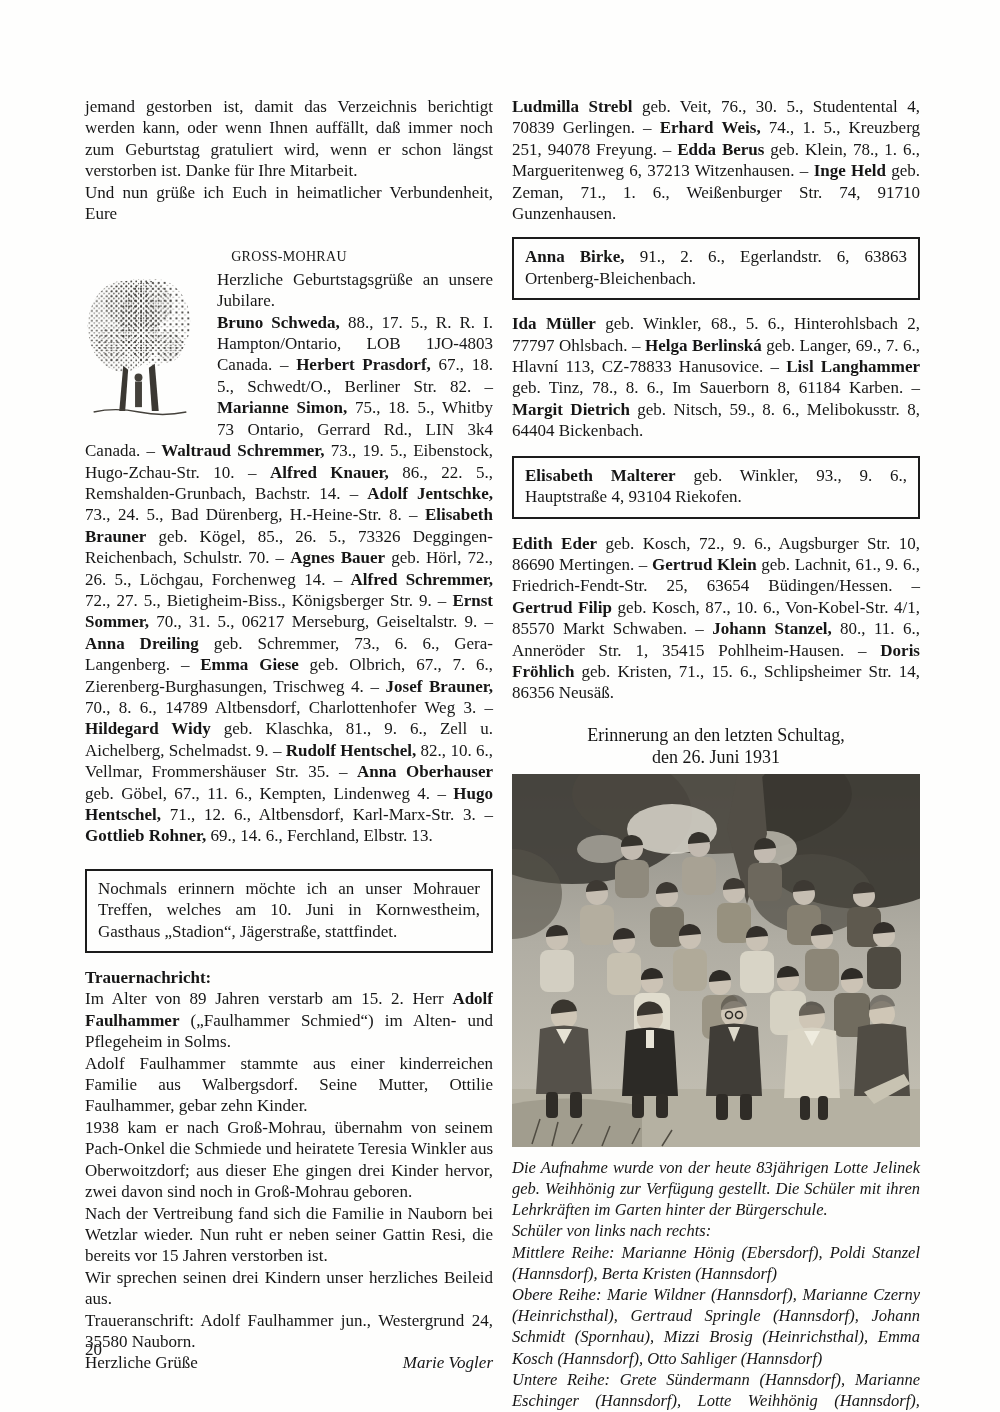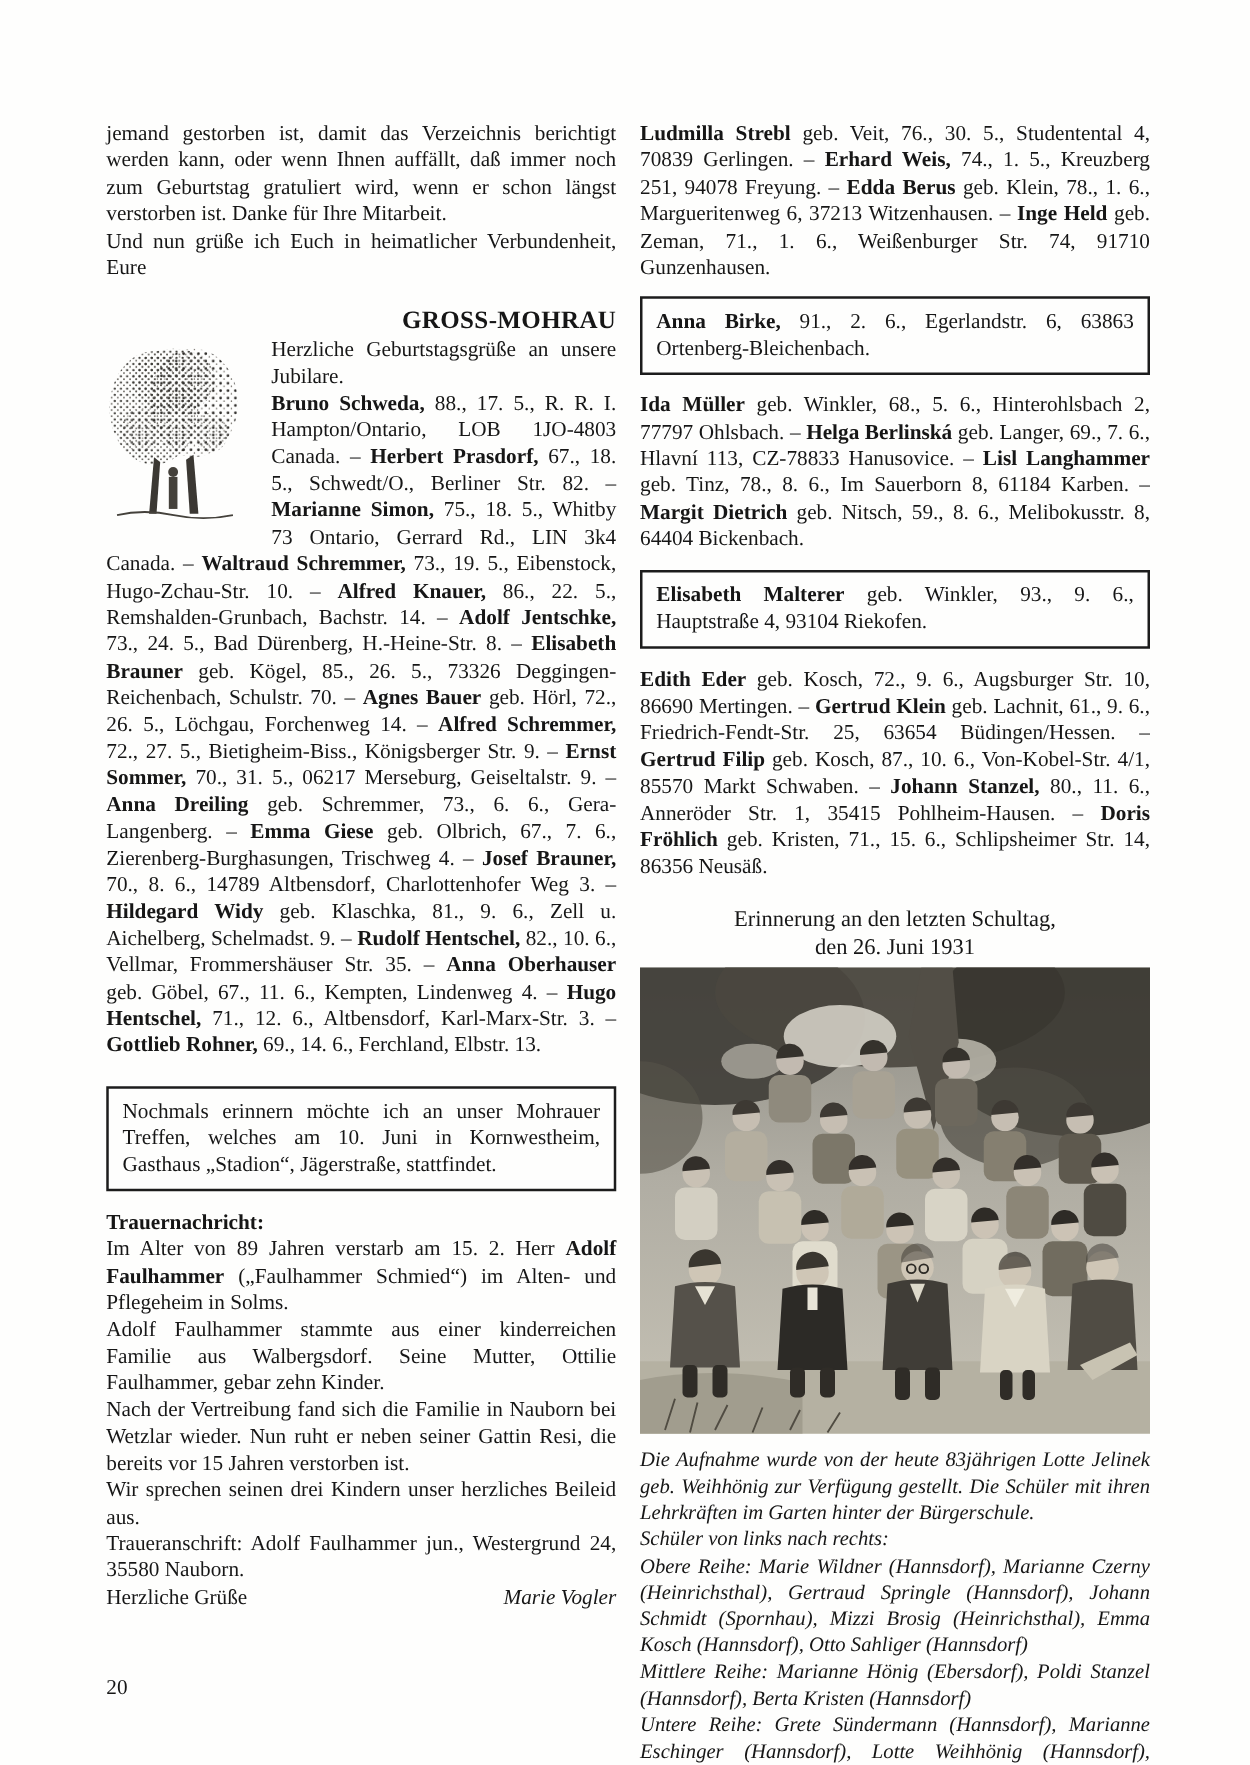--- a/index.html
+++ b/index.html
@@ -9,22 +9,22 @@
     color:#161616;overflow:hidden;
   }
   .col{position:absolute;top:96px;width:408px;font-size:17px;line-height:21.4px;}
   .col-left{left:85px;}
   .col-right{left:512px;}
   p{margin:0;text-align:justify;}
   .b{font-weight:bold;}
   .i{font-style:italic;}
   .right-align{text-align:right;}
   h3.section-head{
-    margin:22px 0 1px 0;text-align:right;font-size:20px;
-    font-weight:bold;letter-spacing:.3px;
+    margin:22px 0 1px 0;text-align:center;font-size:14px;
+    font-weight:normal;letter-spacing:.3px;
   }
   .tree-float{float:left;width:108px;height:143px;margin:6px 24px 2px 0;}
   .note-box{
     border:2px solid #1c1c1c;margin-top:22px;padding:7px 11px 9px 11px;
   }
   .trauer-head{font-weight:bold;margin-top:14px;}
   .closing-row{display:flex;justify-content:space-between;margin-top:0;}
   .schultag-head{margin:20px 0 6px 0;text-align:center;font-size:18px;font-weight:normal;line-height:22px;}
   .photo{display:block;width:408px;height:373px;margin-top:4px;}
   .caption{margin-top:10px;font-style:italic;font-size:16.5px;line-height:21.2px;}
@@ -72,20 +72,21 @@
     </div>
 
     <div class="note-box">
       <p>Nochmals erinnern möchte ich an unser Mohrauer Treffen, welches am 10. Juni in Kornwestheim, Gasthaus „Stadion“, Jägerstraße, stattfindet.</p>
     </div>
 
     <div>
       <p class="trauer-head">Trauernachricht:</p>
       <p><span>Im Alter von 89 Jahren verstarb am 15. 2. Herr </span><span class="b">Adolf Faulhammer</span><span> („Faulhammer Schmied“) im Alten- und Pflegeheim in Solms.</span></p>
       <p>Adolf Faulhammer stammte aus einer kinderreichen Familie aus Walbergsdorf. Seine Mutter, Ottilie Faulhammer, gebar zehn Kinder.</p>
+      <p>1938 kam er nach Groß-Mohrau, übernahm von seinem Pach-Onkel die Schmiede und heiratete Teresia Winkler aus Oberwoitzdorf; aus dieser Ehe gingen drei Kinder hervor, zwei davon sind noch in Groß-Mohrau geboren.</p>
       <p>Nach der Vertreibung fand sich die Familie in Nauborn bei Wetzlar wieder. Nun ruht er neben seiner Gattin Resi, die bereits vor 15 Jahren verstorben ist.</p>
       <p>Wir sprechen seinen drei Kindern unser herzliches Beileid aus.</p>
       <p>Traueranschrift: Adolf Faulhammer jun., Westergrund 24, 35580 Nauborn.</p>
       <div class="closing-row">
         <span>Herzliche Grüße</span>
         <span class="i">Marie Vogler</span>
       </div>
     </div>
 
   </div>
@@ -256,22 +257,22 @@
           <rect x="288" y="322" width="10" height="24" rx="4"></rect>
             <rect x="306" y="322" width="10" height="24" rx="4"></rect>
         </g>
         <path d="M352,318 L392,300 L398,310 L362,330 Z" fill="#c8c3b2"></path>
       </g>
     </svg>
 
     <div class="caption">
       <p>Die Aufnahme wurde von der heute 83jährigen Lotte Jelinek geb. Weihhönig zur Verfügung gestellt. Die Schüler mit ihren Lehrkräften im Garten hinter der Bürgerschule.</p>
       <p>Schüler von links nach rechts:</p>
+      <p>Mittlere Reihe: Marianne Hönig (Ebersdorf), Poldi Stanzel (Hannsdorf), Berta Kristen (Hannsdorf)</p>
       <p>Obere Reihe: Marie Wildner (Hannsdorf), Marianne Czerny (Heinrichsthal), Gertraud Springle (Hannsdorf), Johann Schmidt (Spornhau), Mizzi Brosig (Heinrichsthal), Emma Kosch (Hannsdorf), Otto Sahliger (Hannsdorf)</p>
-      <p>Mittlere Reihe: Marianne Hönig (Ebersdorf), Poldi Stanzel (Hannsdorf), Berta Kristen (Hannsdorf)</p>
       <p>Untere Reihe: Grete Sündermann (Hannsdorf), Marianne Eschinger (Hannsdorf), Lotte Weihhönig (Hannsdorf), Friedrich Rupprecht (Goldenstein), Josef Harbich (Hannsdorf), Alfred Wolf (Wüstseibersdorf), Hermann Baldermann (Ramsau)</p>
 
     </div>
 
   </div>
 
   <div class="page-number">20</div>
 
 </div>
 

